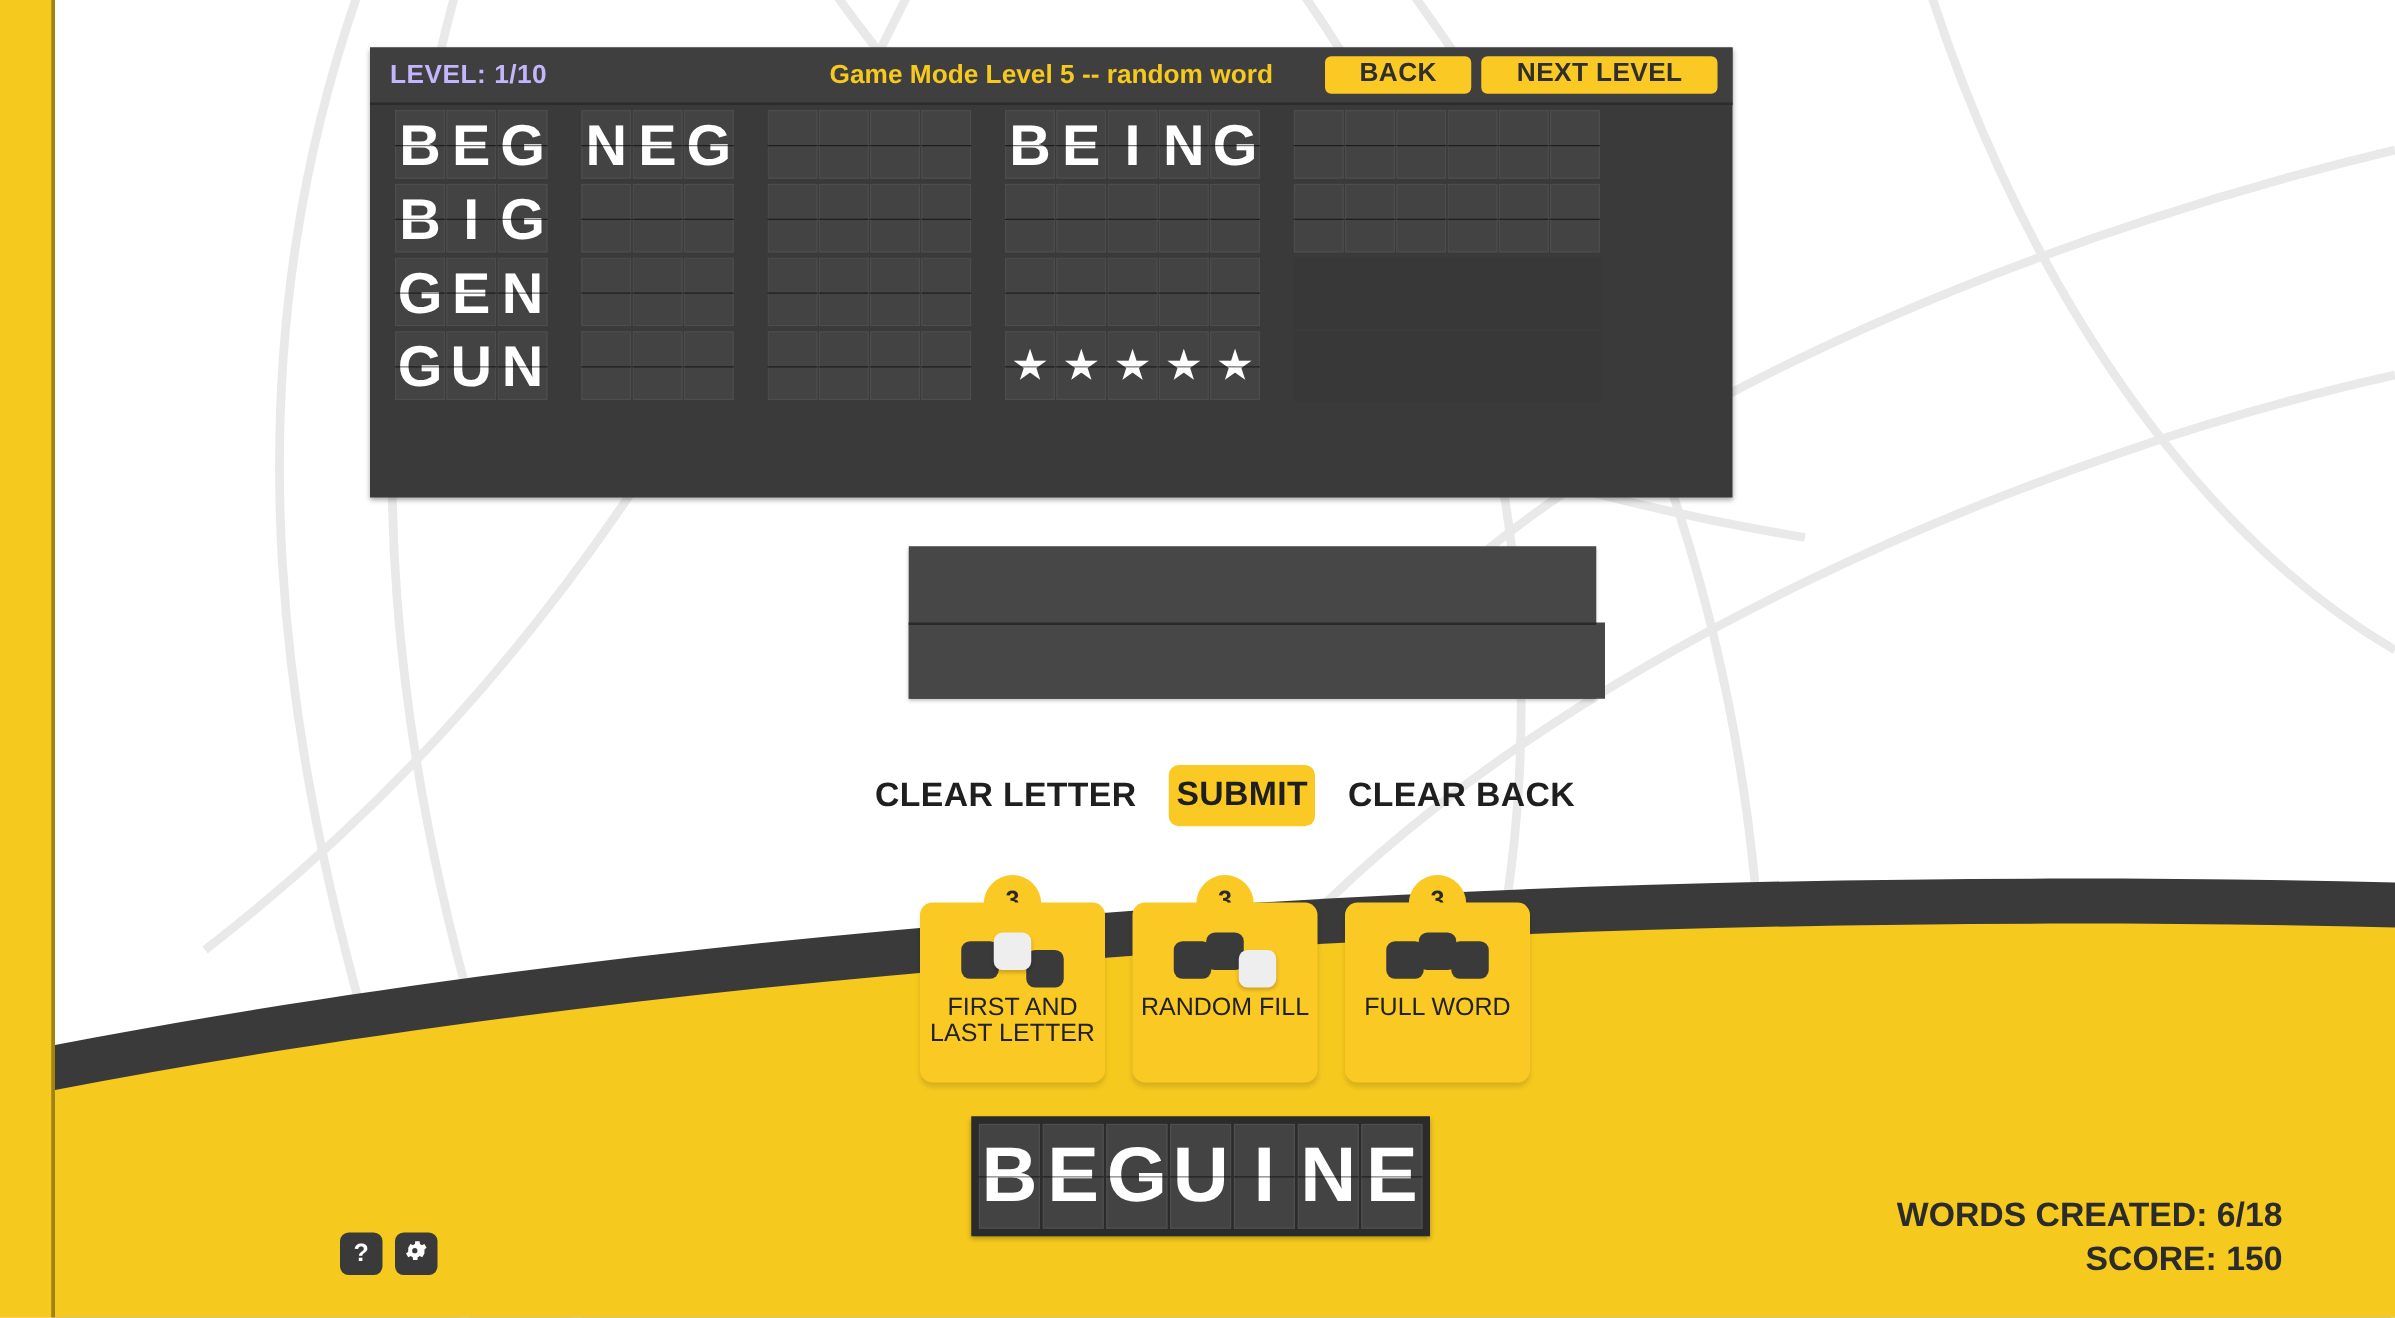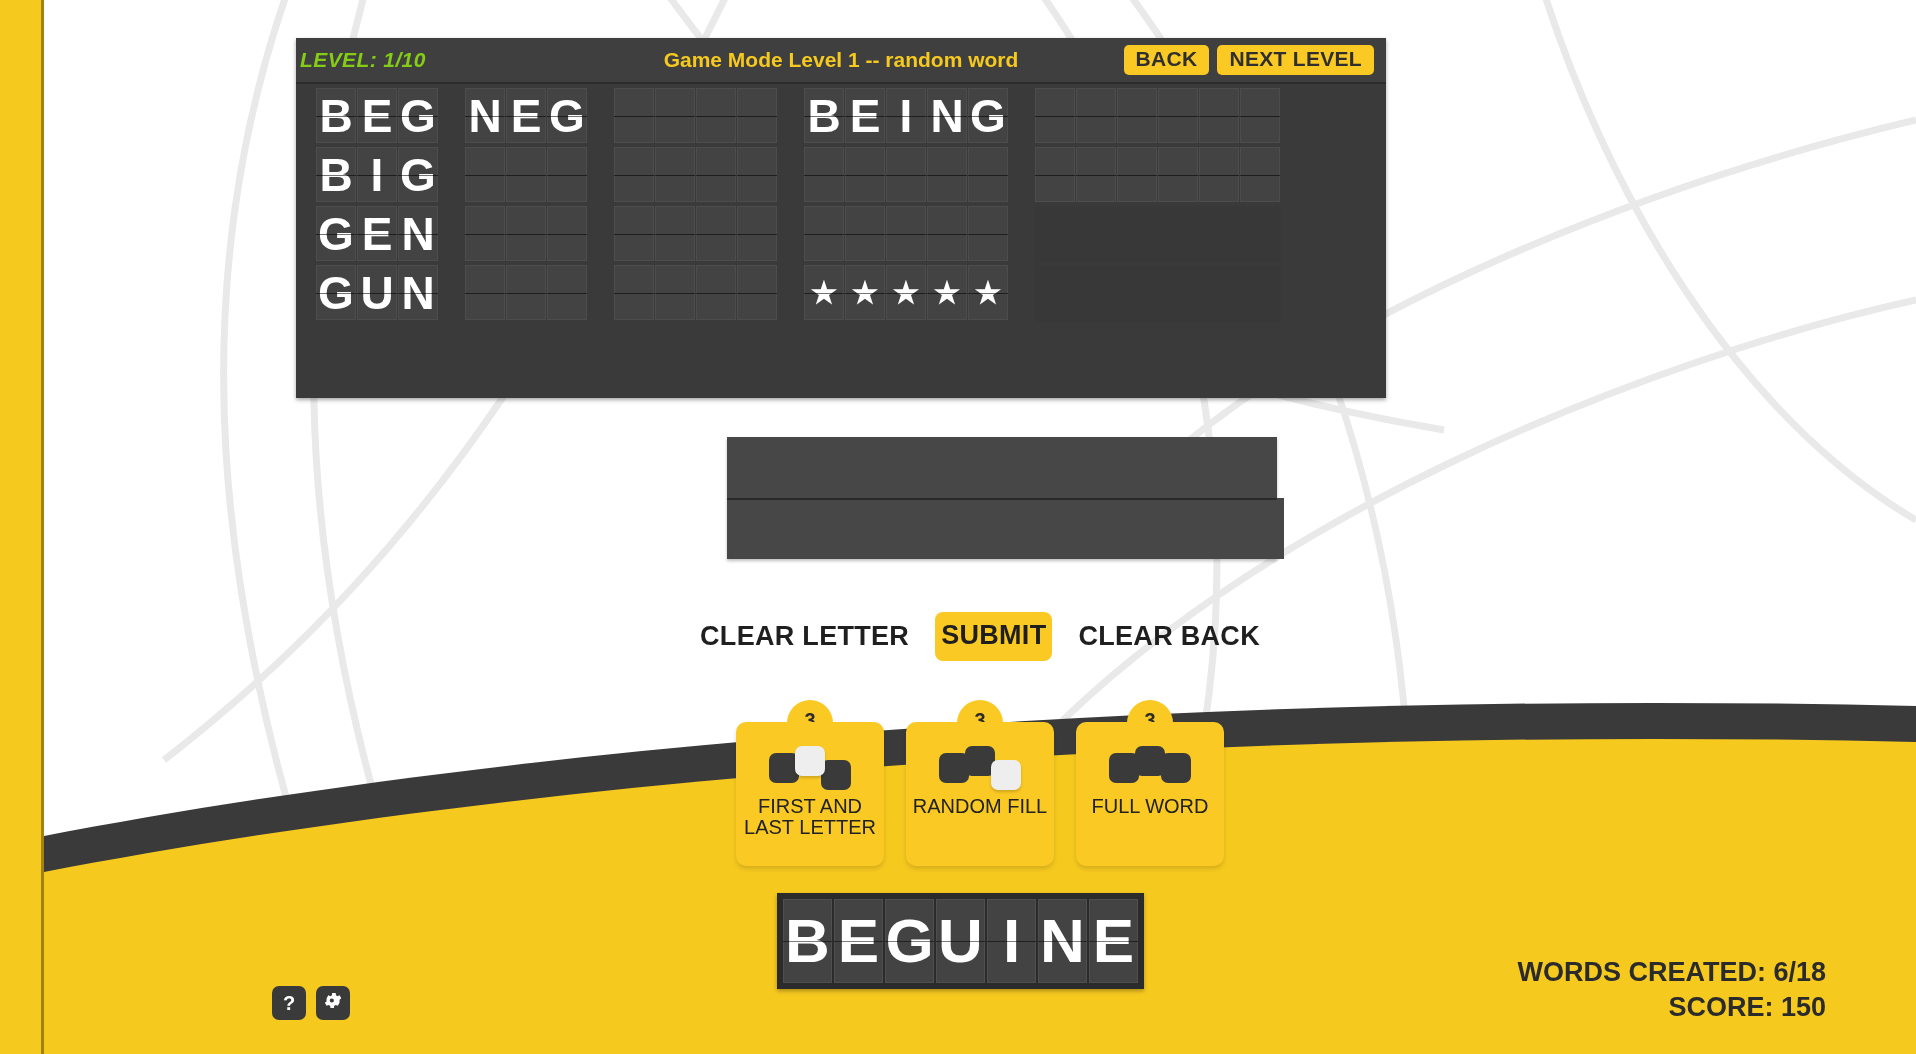--- a/index.html
+++ b/index.html
@@ -24,34 +24,33 @@
   #board{
     position:absolute;left:252px;top:38px;width:1090px;height:360px;
     background:#3a3a3a;
     box-shadow:0 2px 4px rgba(0,0,0,.35);
   }
   #boardHeader{
     position:relative;height:44px;background:#3f3f3f;
     border-bottom:2px solid #2c2c2c;
   }
   .hdr-level{
-    position:absolute;left:4px;top:50%;transform:translateY(-50%);
-    color:#84cc16;font-size:21px;font-weight:bold;letter-spacing:.4px;
+    position:absolute;left:16px;top:50%;transform:translateY(-50%);
+    color:#c4b5fd;font-size:21px;font-weight:bold;letter-spacing:.4px;
     font-family:"Liberation Sans Narrow","Liberation Sans",sans-serif;
     transform-origin:left center;
-    font-style:italic;
   }
   .hdr-title{
     position:absolute;left:0;right:0;top:50%;transform:translateY(-50%);
     text-align:center;color:#F6C91F;font-size:21px;font-weight:bold;
   }
   .hdr-btns{position:absolute;right:12px;top:50%;transform:translateY(-50%);display:flex;gap:8px;}
   .hdr-btn{
     background:#FBC924;color:#2f2f2f;border:none;border-radius:5px;
-    font-size:21px;font-weight:bold;padding:3px 12px 5px;cursor:pointer;
+    font-size:21px;font-weight:bold;padding:3px 28px 5px;cursor:pointer;
     font-family:"Liberation Sans Narrow","Liberation Sans",sans-serif;
     letter-spacing:.3px;line-height:1.05;
   }
 
   
   #grid{padding:4px 0 0 20px;}
   .grid-row{display:flex;align-items:flex-start;height:var(--rh);margin-bottom:2px;}
   .grp{display:flex;margin-right:26px;}
   .tile{
     position:relative;width:40px;height:55px;margin-right:1px;
@@ -175,21 +174,21 @@
     </svg>
 
     <svg id="ground" viewBox="0 0 1872 1054" preserveAspectRatio="none">
       <path d="M0,836 C520,736 1200,690 1872,706 L1872,1054 L0,1054 Z" fill="#3a3a3a"></path>
       <path d="M0,872 C520,772 1200,726 1872,742 L1872,1054 L0,1054 Z" fill="#F6C91F"></path>
     </svg>
 
     <div id="board">
       <div id="boardHeader">
         <div class="hdr-level">LEVEL: 1/10</div>
-        <div class="hdr-title">Game Mode Level 1 -- random word</div>
+        <div class="hdr-title">Game Mode Level 5 -- random word</div>
         <div class="hdr-btns">
           <button class="hdr-btn">BACK</button>
           <button class="hdr-btn">NEXT LEVEL</button>
         </div>
       </div>
       <div id="grid">
           <div class="grid-row" style="--rh: 57px;">
             <div class="grp">
               <div class="tile">
                 <span>B</span>

